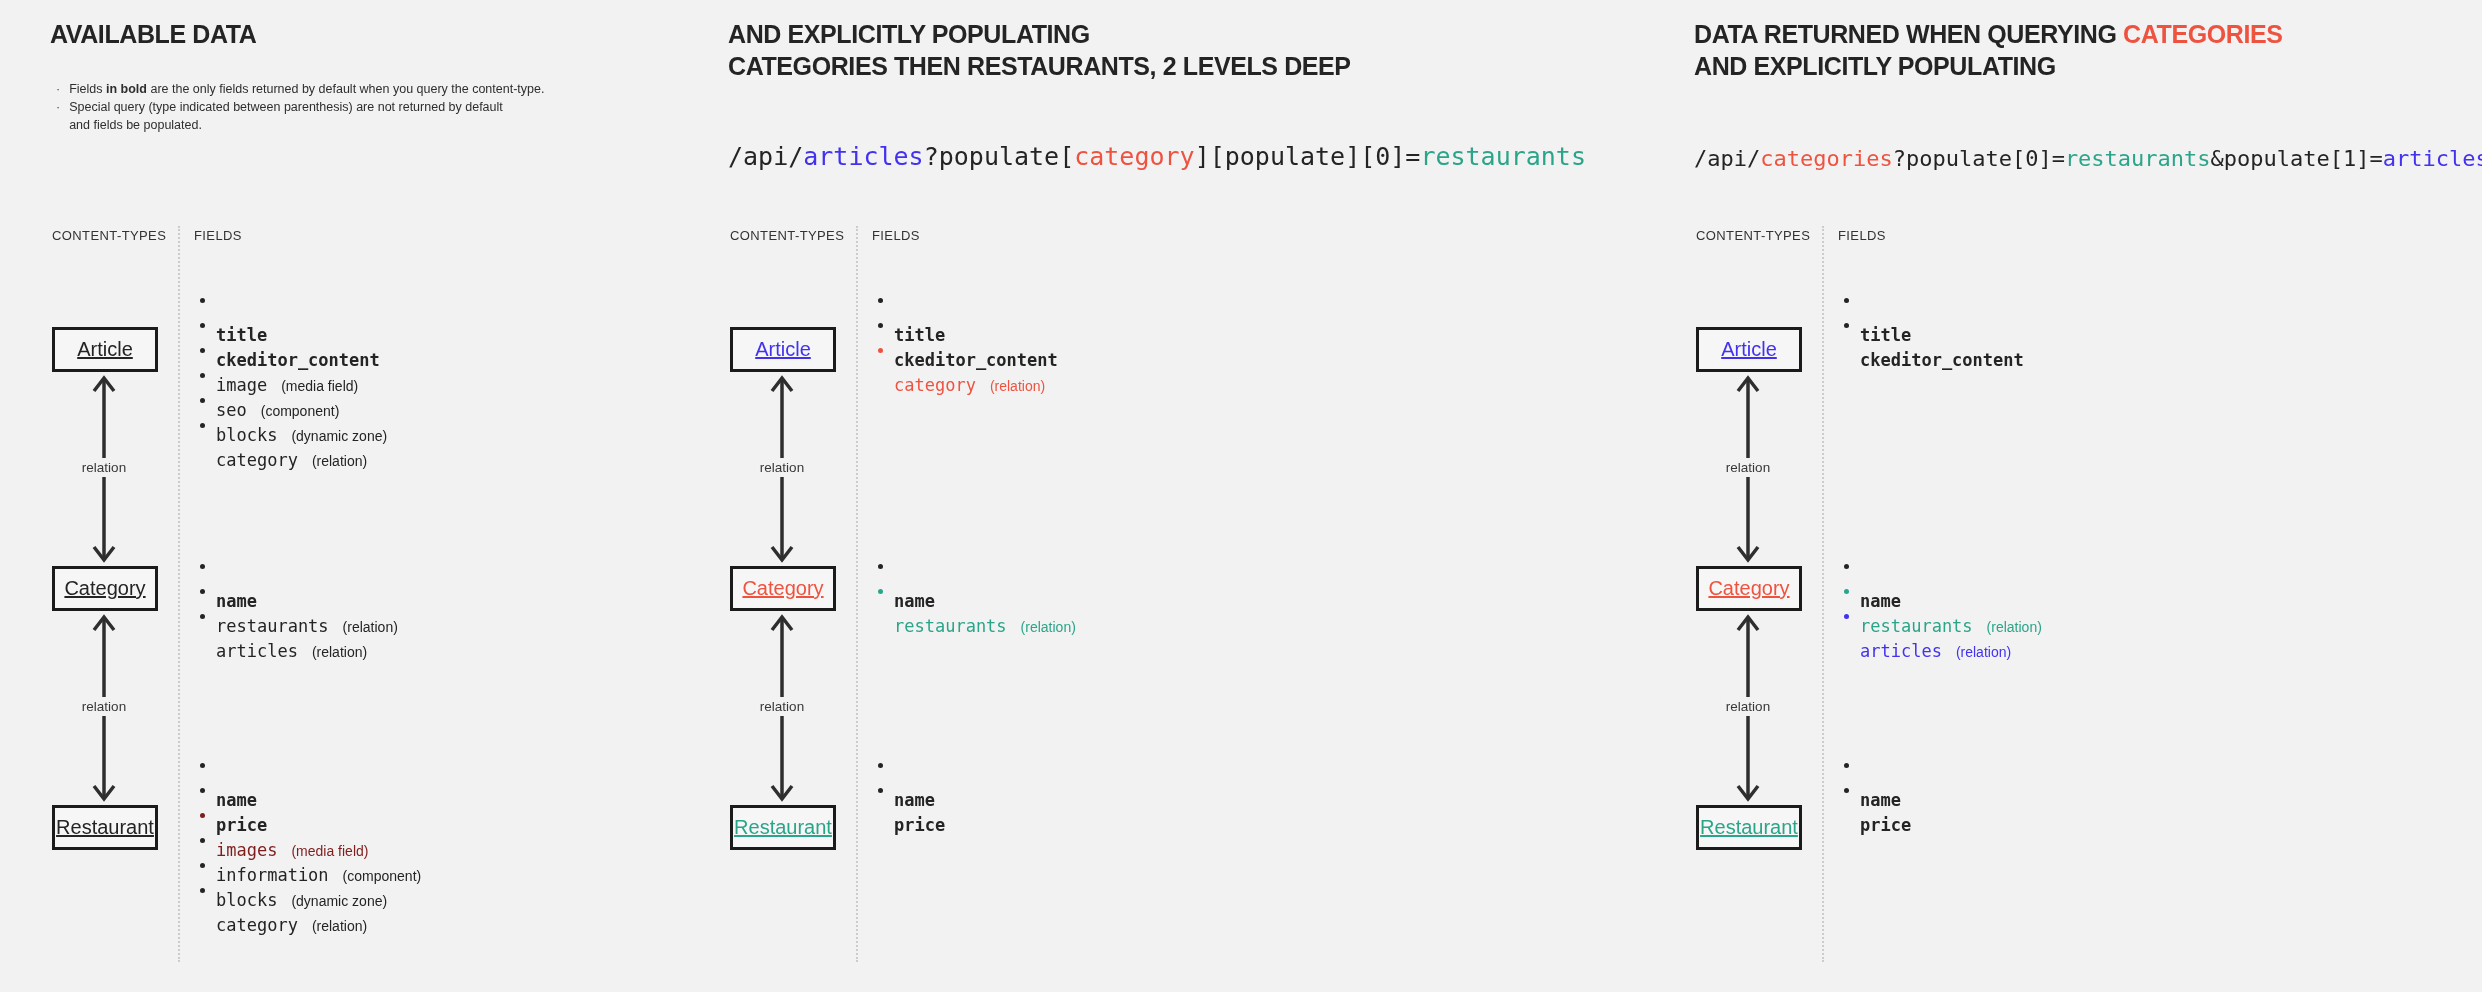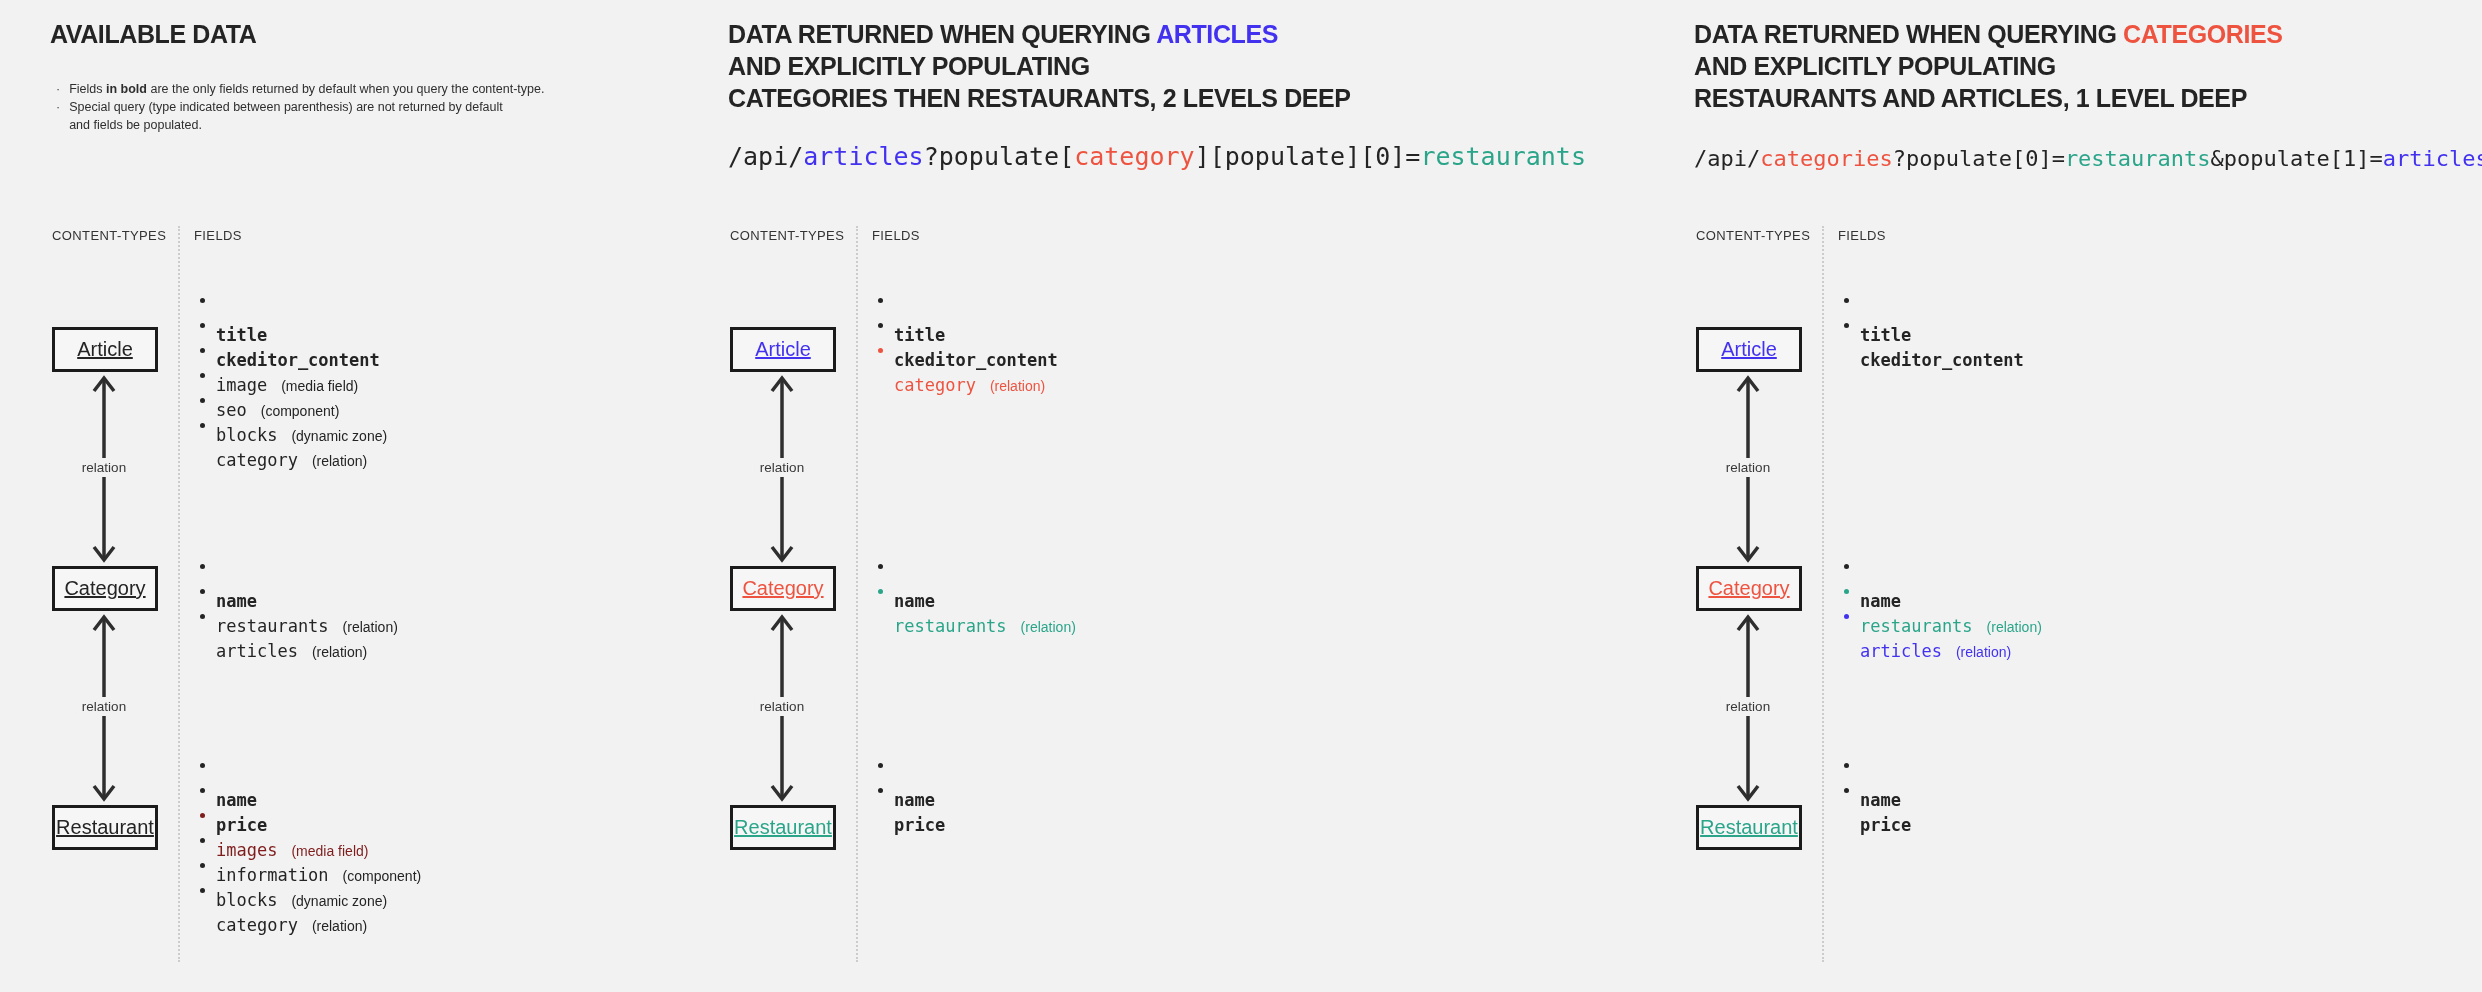--- a/index.html
+++ b/index.html
@@ -170,21 +170,20 @@
     <div class="relation-label" style="top: 458px;">relation</div>
     <svg class="arrow" width="40" height="190" viewBox="0 0 40 190" style="top: 613px;">
       <line x1="20" y1="6" x2="20" y2="184" stroke="#2e2e2e" stroke-width="3.5"></line>
       <path d="M10,17 L20,4 L30,17" fill="none" stroke="#2e2e2e" stroke-width="3.5"></path>
       <path d="M10,173 L20,186 L30,173" fill="none" stroke="#2e2e2e" stroke-width="3.5"></path>
     </svg>
     <div class="relation-label" style="top: 697px;">relation</div>
   </div>
 <div class="column" data-col="1">
     <div class="title">
-      <div class="title-line"><span class="tseg" style="color: rgb(36, 36, 36);">DATA RETURNED WHEN QUERYING </span><span class="tseg" style="color: rgb(66, 50, 240);">ARTICLES</span></div>
       <div class="title-line"><span class="tseg" style="color: rgb(36, 36, 36);">AND EXPLICITLY POPULATING</span></div>
       <div class="title-line"><span class="tseg" style="color: rgb(36, 36, 36);">CATEGORIES THEN RESTAURANTS, 2 LEVELS DEEP</span></div>
     </div>
     <div class="api"><span class="aseg" style="color: rgb(36, 36, 36);">/api/</span><span class="aseg" style="color: rgb(66, 50, 240);">articles</span><span class="aseg" style="color: rgb(36, 36, 36);">?populate[</span><span class="aseg" style="color: rgb(238, 83, 64);">category</span><span class="aseg" style="color: rgb(36, 36, 36);">][populate][0]=</span><span class="aseg" style="color: rgb(42, 165, 138);">restaurants</span></div>
     <div class="col-header ct">CONTENT-TYPES</div>
     <div class="col-header f">FIELDS</div>
     <div class="divider"></div>
     <div class="ct-box" style="top: 327px;">
       <span class="box-label" style="color: rgb(66, 50, 240);">Article</span>
     </div>
@@ -240,21 +239,20 @@
       <line x1="20" y1="6" x2="20" y2="184" stroke="#2e2e2e" stroke-width="3.5"></line>
       <path d="M10,17 L20,4 L30,17" fill="none" stroke="#2e2e2e" stroke-width="3.5"></path>
       <path d="M10,173 L20,186 L30,173" fill="none" stroke="#2e2e2e" stroke-width="3.5"></path>
     </svg>
     <div class="relation-label" style="top: 697px;">relation</div>
   </div>
 <div class="column" data-col="2">
     <div class="title">
       <div class="title-line"><span class="tseg" style="color: rgb(36, 36, 36);">DATA RETURNED WHEN QUERYING </span><span class="tseg" style="color: rgb(238, 83, 64);">CATEGORIES</span></div>
       <div class="title-line"><span class="tseg" style="color: rgb(36, 36, 36);">AND EXPLICITLY POPULATING</span></div>
-      <div class="title-line"><span class="tseg" style="color: rgb(36, 36, 36);">RESTAURANTS AND ARTICLES, 1 LEVEL DEEP</span></div>
     </div>
     <div class="api"><span class="aseg" style="color: rgb(36, 36, 36);">/api/</span><span class="aseg" style="color: rgb(238, 83, 64);">categories</span><span class="aseg" style="color: rgb(36, 36, 36);">?populate[0]=</span><span class="aseg" style="color: rgb(42, 165, 138);">restaurants</span><span class="aseg" style="color: rgb(36, 36, 36);">&amp;populate[1]=</span><span class="aseg" style="color: rgb(66, 50, 240);">articles</span></div>
     <div class="col-header ct">CONTENT-TYPES</div>
     <div class="col-header f">FIELDS</div>
     <div class="divider"></div>
     <div class="ct-box" style="top: 327px;">
       <span class="box-label" style="color: rgb(66, 50, 240);">Article</span>
     </div>
     <div class="fields-group" style="top: 288px;">
       <div class="field-row" style="color: rgb(36, 36, 36);">

